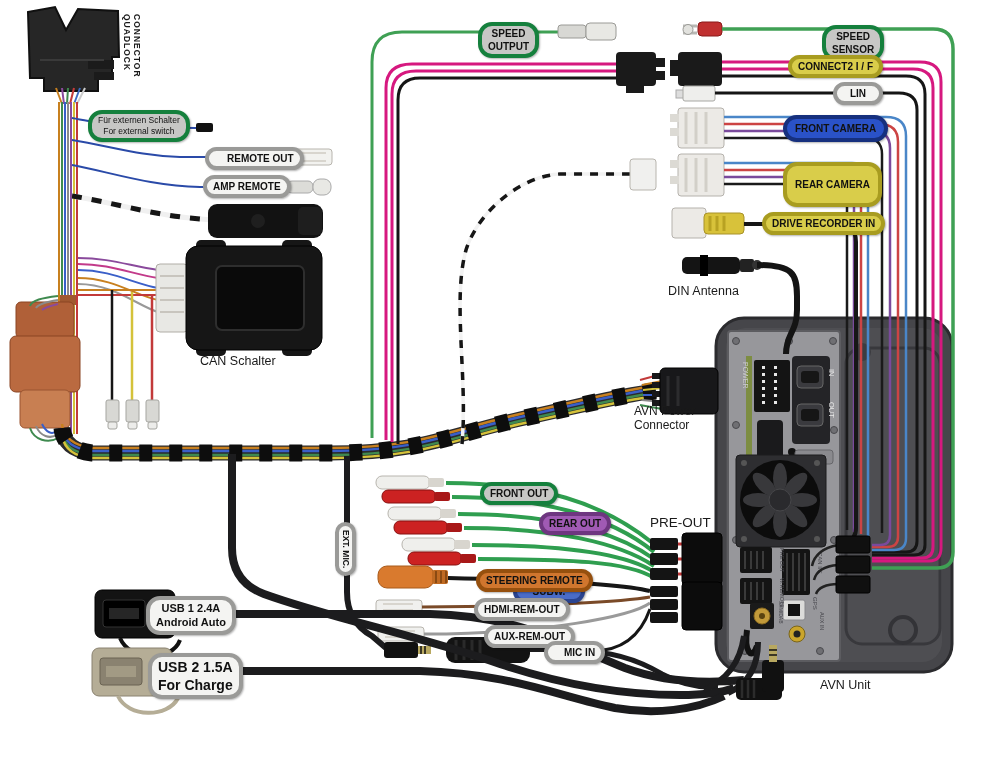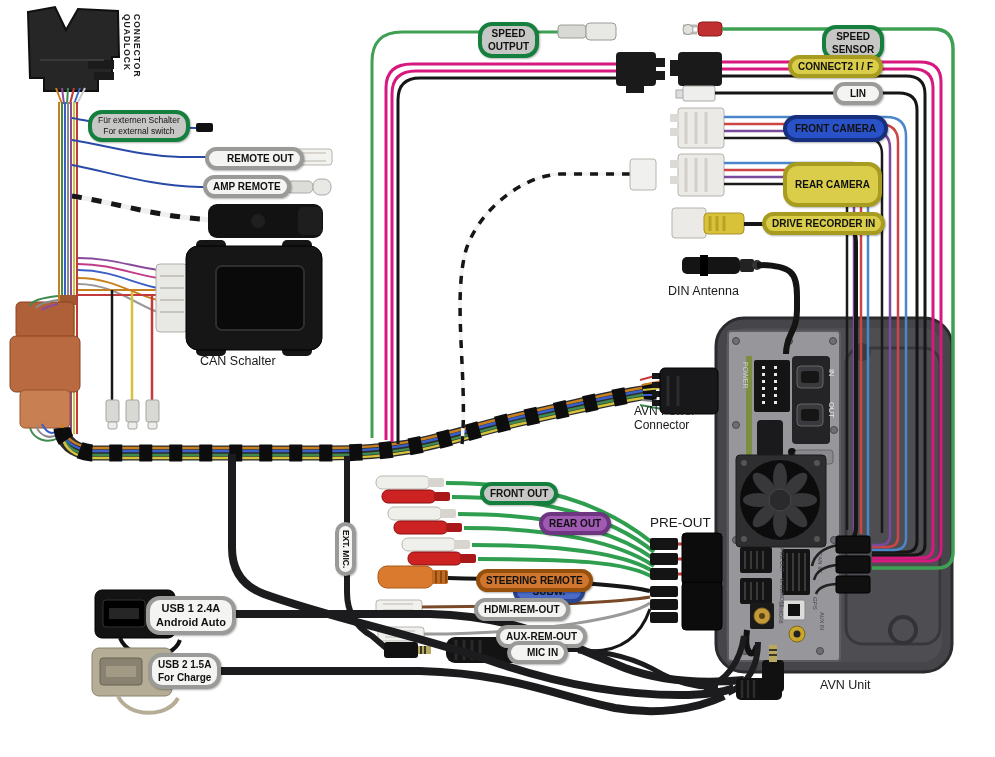--- a/index.html
+++ b/index.html
@@ -493,30 +493,30 @@
 </div>
 
 <div class="lbl" style="left:480px;top:482px;">FRONT OUT</div>
 <div class="lbl lbl-purple" style="left:495px;top:512px;margin-left:44px;">REAR OUT</div>
 <div class="lbl lbl-subw" style="left:513px;top:542px;min-width:52px;margin-top:38px;">SUBW.</div>
 
 <div class="txt" style="left:650px;top:515px;font-size:13.5px;">PRE-OUT</div>
 
 <div class="lbl lbl-orange" style="left:476px;top:569px;">STEERING REMOTE</div>
 <div class="lbl lbl-white" style="left:474px;top:598px;">HDMI-REM-OUT</div>
-<div class="lbl lbl-white" style="left:496px;top:625px;">AUX-REM-OUT</div>
-<div class="lbl lbl-white" style="left:507px;top:641px;padding-left:16px;">MIC IN</div>
+<div class="lbl lbl-white" style="left:484px;top:625px;">AUX-REM-OUT</div>
+<div class="lbl lbl-white" style="left:544px;top:641px;padding-left:16px;">MIC IN</div>
 
 
 <div class="lbl lbl-white vtext" style="left:335px;top:522px;font-size:8.5px;padding:4px 1px;">EXT. MIC.</div>
 
 <div class="lbl lbl-white" style="left:146px;top:596px;font-size:11px;">
   <div>USB 1   2.4A</div>
   <div>Android Auto</div>
 </div>
-<div class="lbl lbl-white" style="left:148px;top:653px;font-size:10px;">
+<div class="lbl lbl-white" style="left:148px;top:653px;font-size:14px;">
   <div>USB 2  1.5A</div>
   <div>For  Charge</div>
 </div>
 
 <div class="txt" style="left:820px;top:678px;width:100px;">AVN Unit</div>
 
 </div>
 
 </body></html>

